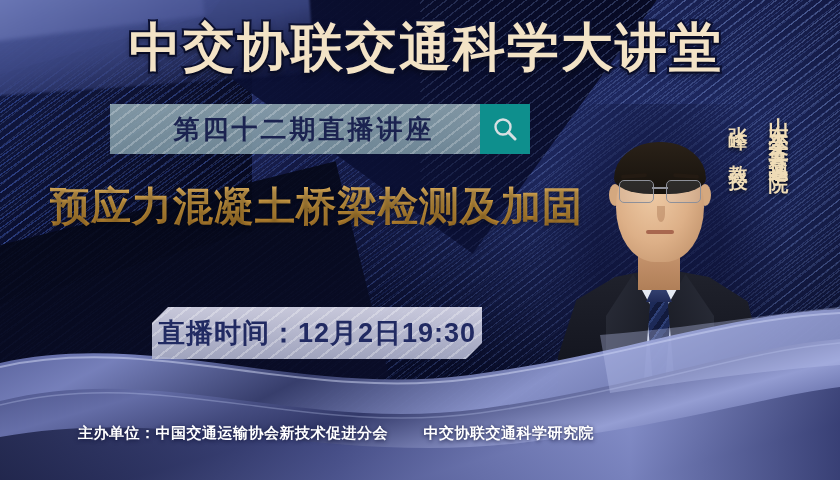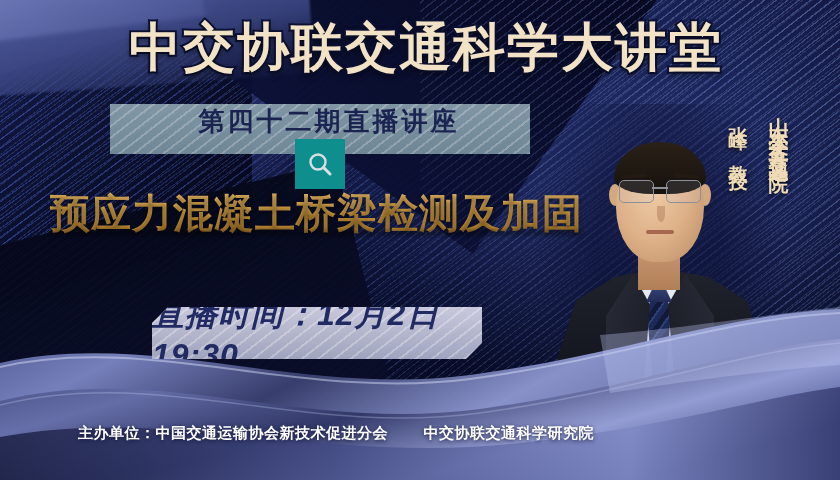--- a/index.html
+++ b/index.html
@@ -153,21 +153,21 @@
     -webkit-text-stroke:4px #0d1235;
     paint-order:stroke fill;
     text-shadow:0 3px 6px rgba(0,0,0,.55);
     font-family:"DejaVu Sans","Liberation Sans",sans-serif;
   }
 
   
   .sub-bar{
     position:absolute;left:110px;top:104px;width:420px;height:50px;
     background:linear-gradient(180deg,rgba(137,160,172,.93),rgba(118,143,157,.93));
-    display:flex;align-items:center;flex-direction:column;
+    display:flex;align-items:center;
   }
   .sub-bar-stripes{
     position:absolute;inset:0;
     background:repeating-linear-gradient(-38deg,
       rgba(255,255,255,.22) 0px, rgba(255,255,255,.22) 2px,
       rgba(255,255,255,0) 2px, rgba(255,255,255,0) 9px);
     pointer-events:none;
   }
   .sub-text{
     position:relative;z-index:2;flex:1;text-align:center;
@@ -175,45 +175,44 @@
     padding-left:18px;
   }
   .sub-search{
     position:relative;z-index:2;width:50px;height:50px;background:#0e8f8d;
     display:flex;align-items:center;justify-content:center;flex:0 0 50px;
   }
   .sub-search svg{display:block;}
 
   
   .topic{
-    position:absolute;left:50px;top:188px;
+    position:absolute;left:50px;top:181px;
     font-size:40px;line-height:50px;font-weight:bold;letter-spacing:1px;
     background:linear-gradient(180deg,#e6b866 0%,#cf9a3d 55%,#b8812c 100%);
     -webkit-background-clip:text;background-clip:text;color:transparent;
     text-shadow:0 2px 4px rgba(0,0,0,.35);
     font-family:"DejaVu Sans","Liberation Sans",sans-serif;
-    text-decoration:underline;
   }
 
   
   .time-pill{
     position:absolute;left:152px;top:307px;width:330px;height:52px;
     background:linear-gradient(180deg,rgba(214,214,232,.93),rgba(176,180,206,.90));
     clip-path:polygon(16px 0,100% 0,100% calc(100% - 16px),calc(100% - 16px) 100%,0 100%,0 16px);
     display:flex;align-items:center;justify-content:center;
     box-shadow:0 0 18px rgba(140,150,220,.25);
   }
   .time-pill-stripes{
     position:absolute;inset:0;
     background:repeating-linear-gradient(-38deg,
       rgba(255,255,255,.28) 0px, rgba(255,255,255,.28) 2px,
       rgba(255,255,255,0) 2px, rgba(255,255,255,0) 10px);
   }
   .time-text{
-    position:relative;z-index:2;font-size:32px;font-weight:600;color:#212a62;letter-spacing:1px;font-style:italic;
+    position:relative;z-index:2;font-size:27px;font-weight:600;color:#212a62;letter-spacing:1px;
   }
 
   
   .v-col{
     position:absolute;
     writing-mode:vertical-rl;text-orientation:upright;
     color:#efdcb7;font-weight:600;
     text-shadow:0 2px 5px rgba(0,0,0,.6);
     font-family:"DejaVu Sans","Liberation Sans",sans-serif;
   }

